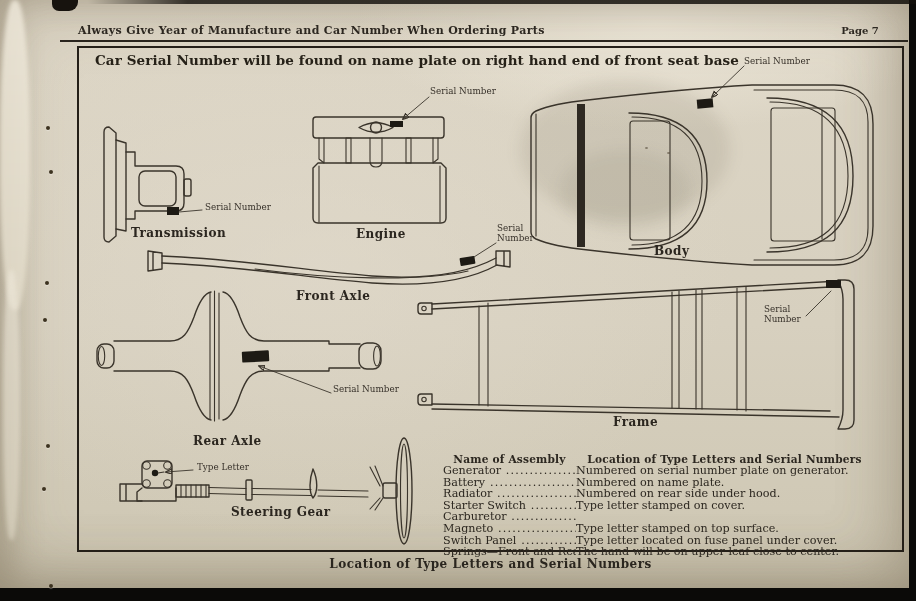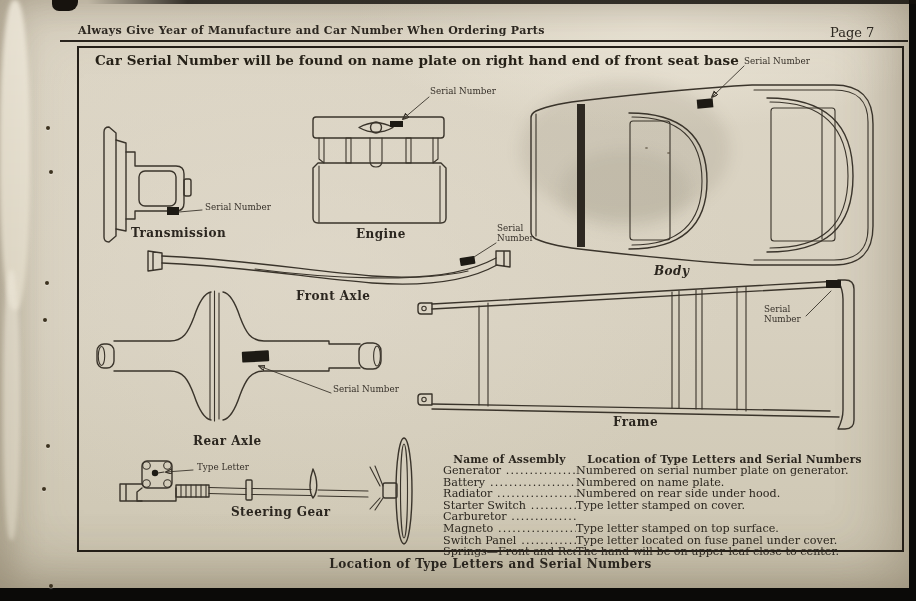--- a/index.html
+++ b/index.html
@@ -20,21 +20,21 @@
   }
   .torn{position:absolute;background:linear-gradient(180deg,#efe9db,#e2dbc9);filter:blur(2px);opacity:.85;}
   .topedge{position:absolute;left:88px;top:0;right:0;height:4px;background:linear-gradient(90deg,rgba(18,15,11,0),rgba(18,15,11,.8) 12%,rgba(18,15,11,.85));}
   .inkblob{position:absolute;left:52px;top:0;width:26px;height:11px;background:#17130e;border-radius:0 0 9px 7px;filter:blur(.6px);}
   .hole{position:absolute;width:4px;height:4px;border-radius:50%;background:#3c321f;box-shadow:0 1px 1px rgba(255,255,255,.35);filter:blur(.3px);}
   .ghost{position:absolute;border-radius:50%;filter:blur(7px);}
   .speck{position:absolute;width:3px;height:2px;background:rgba(74,62,46,.55);border-radius:50%;}
 
   
   .hdr{position:absolute;left:78px;top:24px;font-weight:bold;font-size:11px;letter-spacing:.35px;color:#2c2720;white-space:nowrap;}
-  .pageno{position:absolute;left:830px;top:25px;width:60px;text-align:left;font-weight:normal;font-size:13px;color:#2c2720;}
+  .pageno{position:absolute;left:830px;top:25px;width:60px;text-align:center;font-weight:bold;font-size:10px;color:#2c2720;}
   .rule{position:absolute;left:60px;top:40px;width:848px;height:2px;background:#29241d;}
   .box{position:absolute;left:77px;top:46px;width:823px;height:502px;border:2px solid #241f18;}
   .title{position:absolute;left:95px;top:52px;font-weight:bold;font-size:13.5px;letter-spacing:.1px;color:#262118;white-space:nowrap;}
   .dlabel{position:absolute;font-weight:bold;font-size:12px;letter-spacing:.45px;color:#2b261f;white-space:nowrap;}
   .ann{position:absolute;font-size:8.8px;color:#37312a;white-space:nowrap;line-height:9.5px;}
   .caption{position:absolute;left:77px;top:557px;width:827px;text-align:center;font-weight:bold;font-size:12px;letter-spacing:.5px;color:#2b261f;}
 
   
   #tbl{position:absolute;left:443px;top:441px;width:430px;color:#2c2720;margin-top:12px;}
   .thead{display:flex;font-weight:bold;font-size:10.6px;letter-spacing:.2px;line-height:12px;}
@@ -198,21 +198,21 @@
   <span class="ann" style="left:205px;top:203px;">Serial Number</span>
   <span class="ann" style="left:430px;top:87px;">Serial Number</span>
   <span class="ann" style="left:744px;top:57px;">Serial Number</span>
   <span class="ann" style="left:497px;top:224px;"><span>Serial</span><br><span>Number</span></span>
   <span class="ann" style="left:333px;top:385px;">Serial Number</span>
   <span class="ann" style="left:764px;top:305px;"><span>Serial</span><br><span>Number</span></span>
   <span class="ann" style="left:197px;top:463px;">Type Letter</span>
 
   <span class="dlabel" style="left:131px;top:226px;">Transmission</span>
   <span class="dlabel" style="left:356px;top:227px;">Engine</span>
-  <span class="dlabel" style="left:654px;top:264px;font-style:italic;">Body</span>
+  <span class="dlabel" style="left:654px;top:244px;">Body</span>
   <span class="dlabel" style="left:296px;top:289px;">Front Axle</span>
   <span class="dlabel" style="left:193px;top:434px;">Rear Axle</span>
   <span class="dlabel" style="left:613px;top:415px;text-align:right;">Frame</span>
   <span class="dlabel" style="left:231px;top:505px;">Steering Gear</span>
 
   <div id="tbl">
     <div class="thead">
       <span class="th1">Name of Assembly</span>
       <span class="th2">Location of Type Letters and Serial Numbers</span>
     </div>

